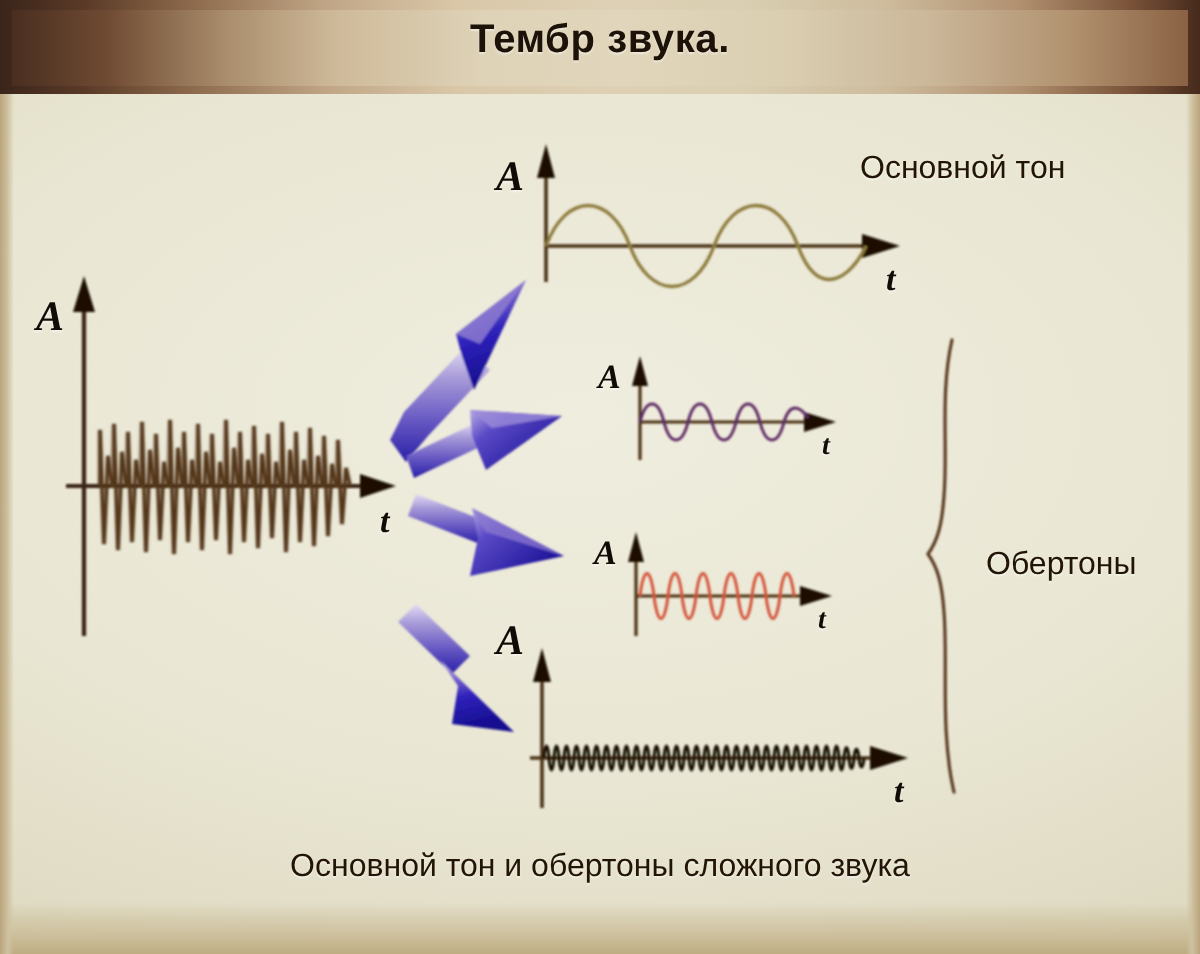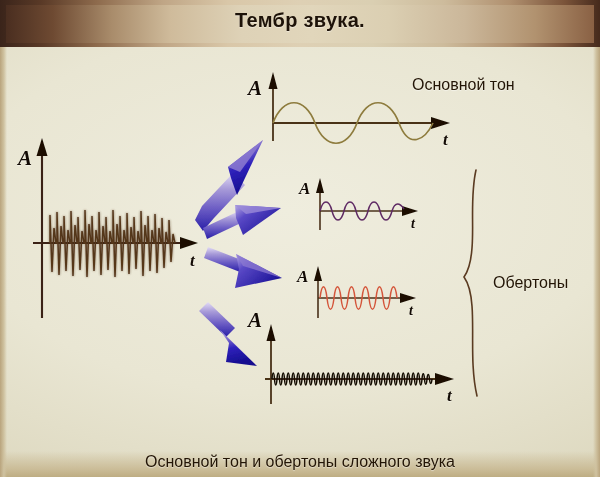--- a/index.html
+++ b/index.html
@@ -113,21 +113,21 @@
   .lbl-t.small { font-size: 14px; }
 
   .cap {
     position: absolute;
     font-family: "Liberation Sans", sans-serif;
     color: #231505;
     text-shadow: 0 1px 1px rgba(255,255,255,.5);
   }
   #cap-osnovnoy { font-size: 16px; font-weight: 500; }
   #cap-obertony { font-size: 16px; font-weight: 500; }
-  #cap-bottom   { font-size: 16px; font-weight: 500; width: 600px; text-align: center; left: 0; margin-top: 28px; }
+  #cap-bottom   { font-size: 16px; font-weight: 500; width: 600px; text-align: center; left: 0; }
 </style>
 </head>
 <body>
 
 <div id="stage">
 
   <div id="titlebar">
     <div class="tb-inner"></div>
     <div id="title-text">Тембр звука.</div>
   </div>
@@ -340,17 +340,17 @@
 
   <div class="lbl lbl-A small" style="left:299px; top:180px;">A</div>
   <div class="lbl lbl-t small" style="left:411px; top:217px;">t</div>
 
   <div class="lbl lbl-A small" style="left:297px; top:268px;">A</div>
   <div class="lbl lbl-t small" style="left:409px; top:304px;">t</div>
 
   <div class="lbl lbl-A" style="left:248px; top:310px;">A</div>
   <div class="lbl lbl-t" style="left:447px; top:387px;">t</div>
 
-  <div class="cap" id="cap-osnovnoy" style="left:412px; top:76px;">Основной тон</div>
+  <div class="cap" id="cap-osnovnoy" style="left:430px; top:76px;">Основной тон</div>
   <div class="cap" id="cap-obertony" style="left:493px; top:274px;text-align:center;">Обертоны</div>
   <div class="cap" id="cap-bottom" style="top:425px;">Основной тон и обертоны сложного звука</div>
 
 </div>
 
 </body></html>

